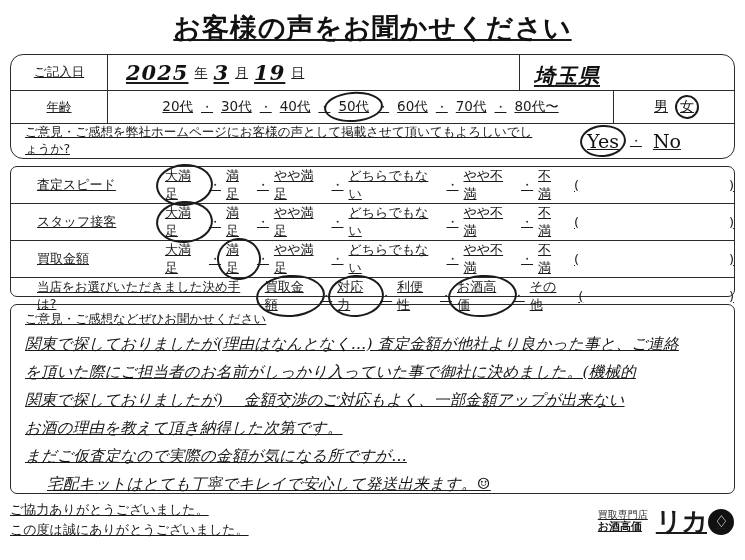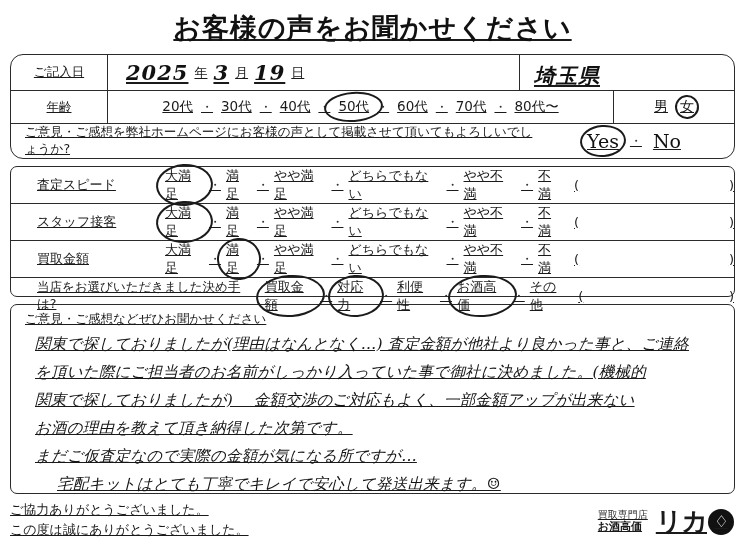--- a/index.html
+++ b/index.html
@@ -250,21 +250,20 @@
     font-family: "DejaVu Sans", sans-serif;
     margin-bottom: 2px;
   }
   .comment-body {
     font-family: "DejaVu Serif", serif;
     font-size: 15.5px;
     line-height: 28px;
     color: #151515;
     font-style: italic;
     letter-spacing: 0.2px;
-    margin-left: 10px;
   }
   .comment-body div {
     white-space: nowrap;
   }
   .cb-indent1 { padding-left: 0px; }
   .cb-indent2 { padding-left: 22px; }
   
   .footer {
     width: 725px;
     margin-top: 6px;

